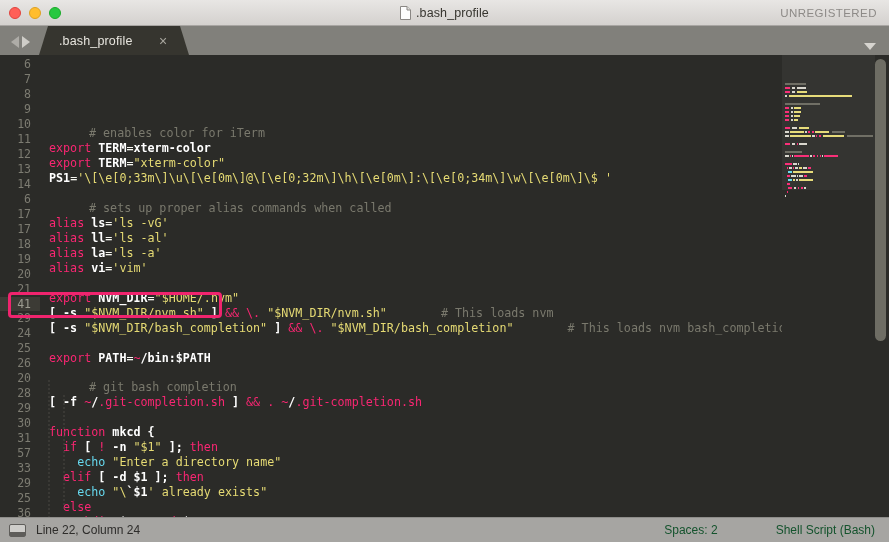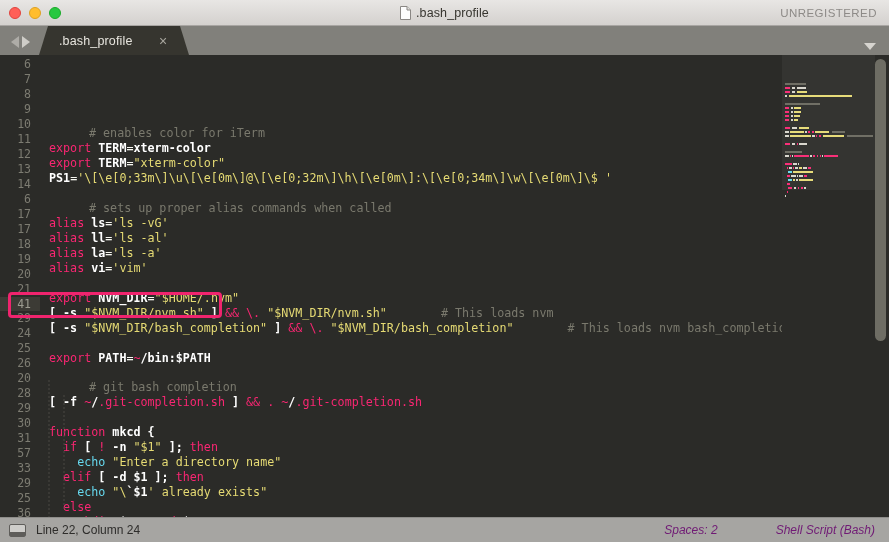--- a/index.html
+++ b/index.html
@@ -197,21 +197,21 @@
     position: relative; display: block; margin-right: 10px;
   }
   .sb-icon::after {
     content: ""; position: absolute; left: 0; right: 0; bottom: 0; height: 4px;
     background: #5e5d5a;
   }
   .sb-left { font-size: 12px; color: #2e2d2b; }
   .sb-right {
     margin-left: auto; display: flex; align-items: center; gap: 58px;
   }
-  .sb-right span { font-size: 12px; color: #701a75; font-style: italic; }
+  .sb-right span { font-size: 12px; color: #14532d; }
 </style>
 </head>
 <body>
 
 <div id="app">
 
   <div class="titlebar">
     <div class="traffic">
       <span class="light red"></span>
       <span class="light yellow"></span>

